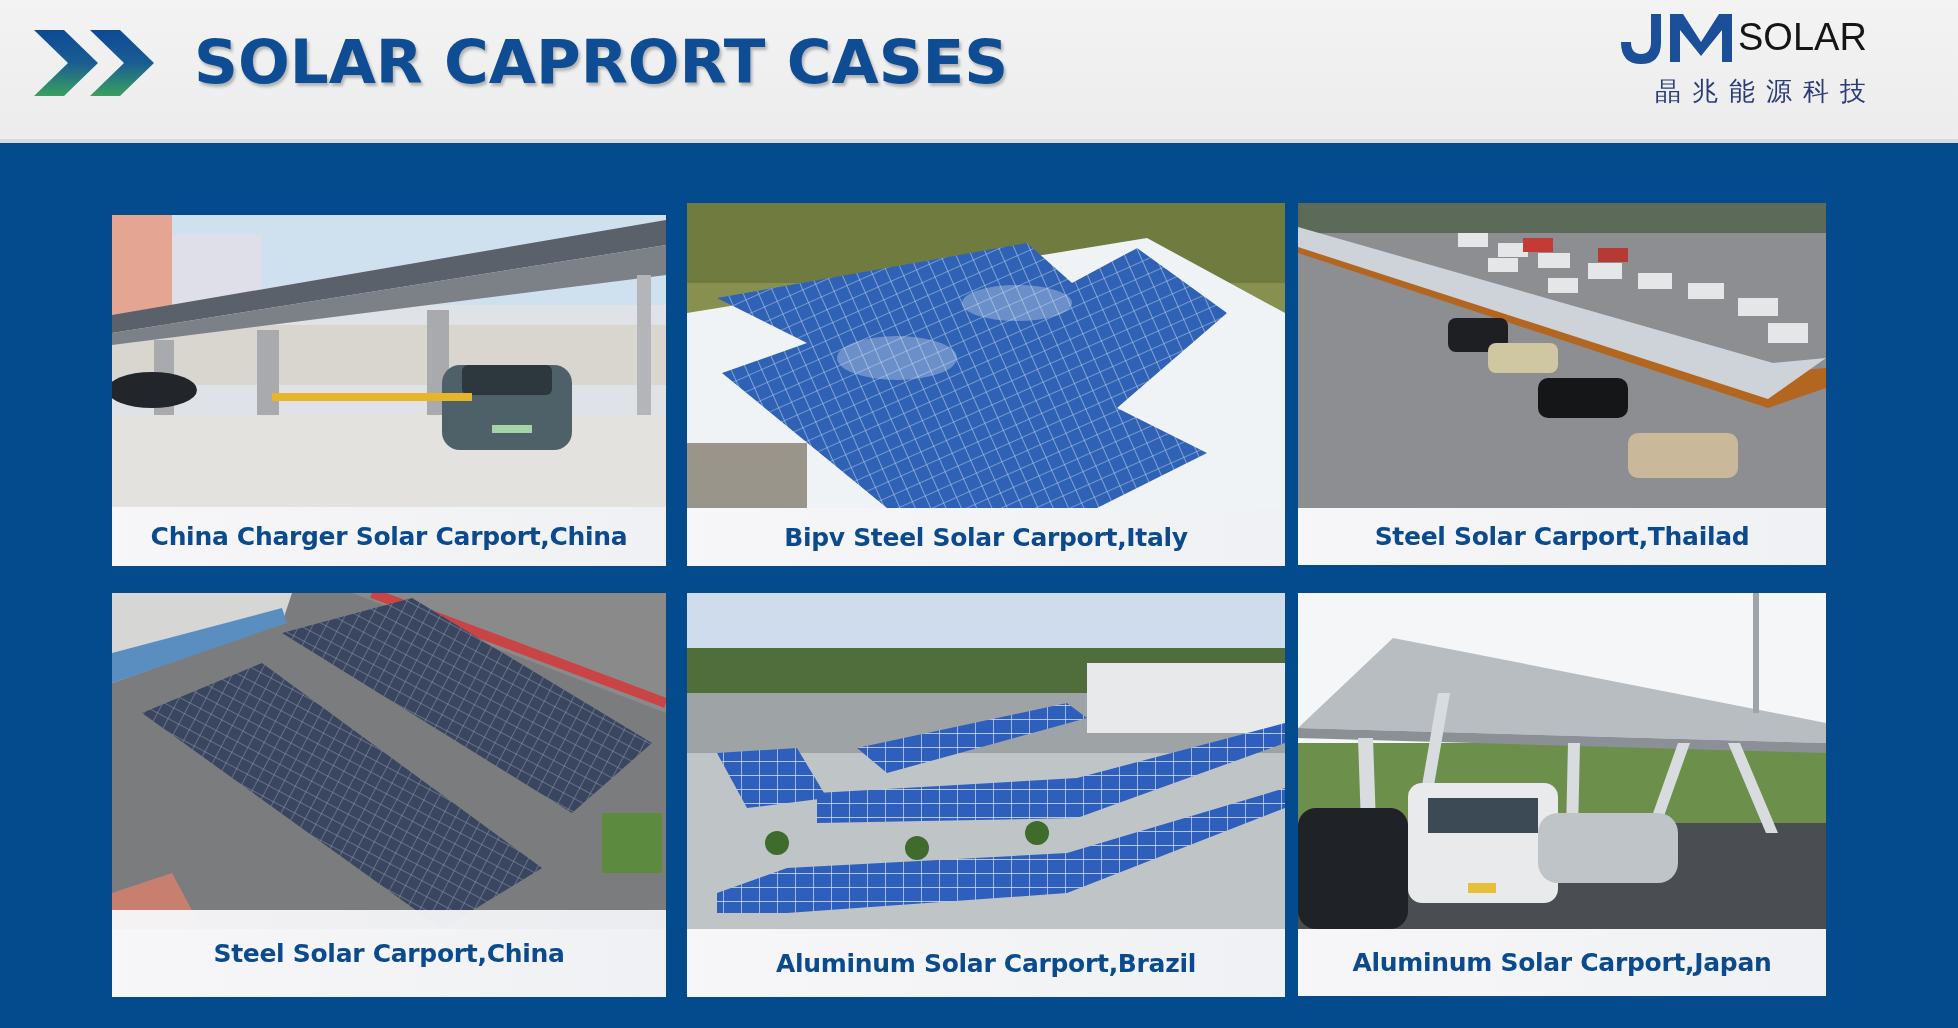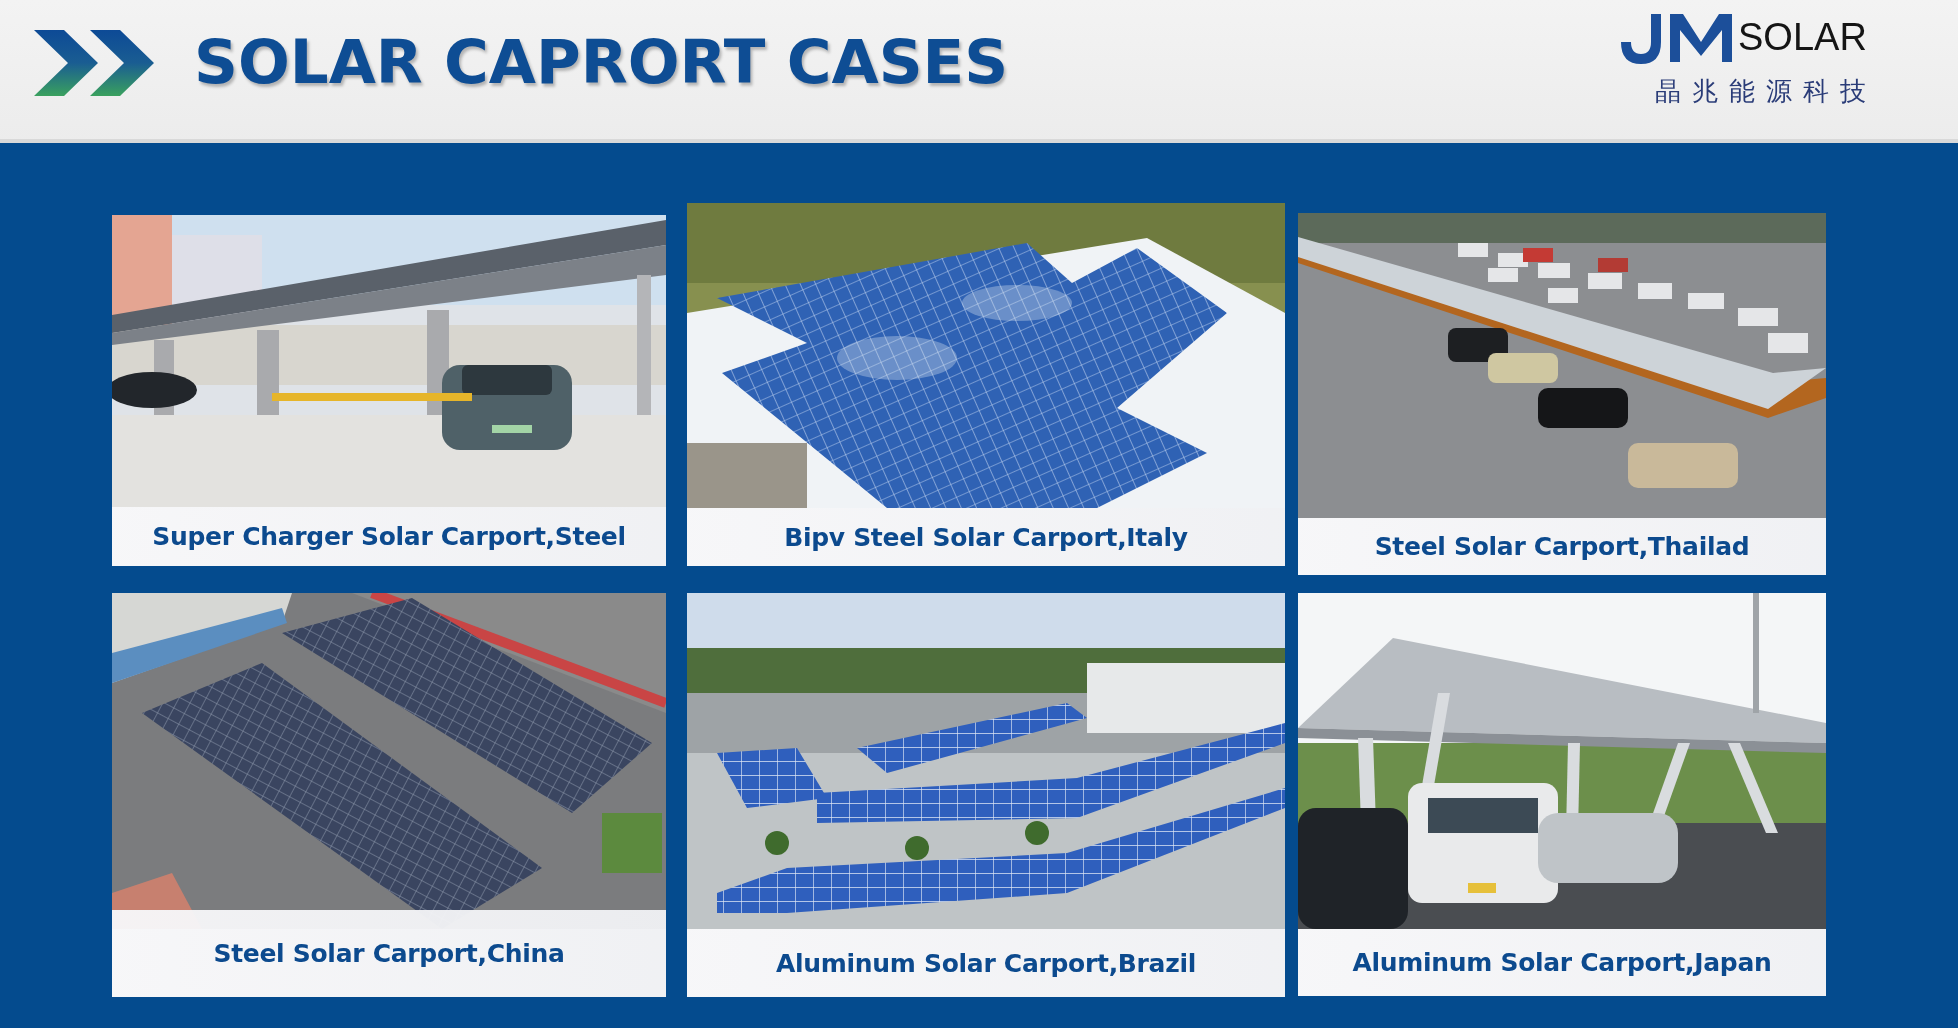--- a/index.html
+++ b/index.html
@@ -99,21 +99,21 @@
       <rect x="315" y="95" width="22" height="120" fill="#a9aaad"></rect>
       <rect x="525" y="60" width="14" height="160" fill="#b4b5b8"></rect>
       <rect x="0" y="200" width="554" height="92" fill="#e3e2df"></rect>
       <ellipse cx="40" cy="175" rx="45" ry="18" fill="#22262b"></ellipse>
       <rect x="330" y="150" width="130" height="85" rx="18" fill="#4f6168"></rect>
       <rect x="350" y="150" width="90" height="30" rx="6" fill="#2d383e"></rect>
       <rect x="380" y="210" width="40" height="8" fill="#a3d4a6"></rect>
       <rect x="160" y="178" width="200" height="8" fill="#e6b52a"></rect>
     </svg>
   </div>
-  <div class="caption" style="height:59px;">Super Charger Solar Carport,Steel</div>
+  <div class="caption" style="height:59px;">China Charger Solar Carport,China</div>
 </div>
 
 <div class="card" style="left:687px; top:203px; width:598px; height:363px;text-align:center;">
   <div class="photo" style="height:305px;">
     <svg width="598" height="305" viewBox="0 0 598 305" preserveAspectRatio="none">
       <defs>
         <pattern id="cells" width="14" height="14" patternUnits="userSpaceOnUse" patternTransform="rotate(-24)">
           <rect width="14" height="14" fill="#2f62b4"></rect>
           <path d="M0,0 L14,0 M0,0 L0,14" stroke="#b7ccec" stroke-width="1.2"></path>
         </pattern>
@@ -123,21 +123,21 @@
       <polygon points="0,110 460,35 598,110 598,305 0,305" fill="#f0f3f6"></polygon>
       <polygon points="30,95 340,40 385,80 450,45 540,110 430,205 520,250 410,305 200,305 35,170 120,140" fill="url(#cells)"></polygon>
       <rect x="0" y="240" width="120" height="65" fill="#9a958a"></rect>
       <ellipse cx="210" cy="155" rx="60" ry="22" fill="#d9e4f2" opacity="0.35"></ellipse>
       <ellipse cx="330" cy="100" rx="55" ry="18" fill="#d9e4f2" opacity="0.35"></ellipse>
     </svg>
   </div>
   <div class="caption" style="height:58px;">Bipv Steel Solar Carport,Italy</div>
 </div>
 
-<div class="card" style="left:1298px; top:203px; width:528px; height:362px;margin-top:10px;">
+<div class="card" style="left:1298px; top:203px; width:528px; height:362px;">
   <div class="photo" style="height:305px;">
     <svg width="528" height="305" viewBox="0 0 528 305" preserveAspectRatio="none">
       <rect width="528" height="305" fill="#8c8e91"></rect>
       <rect width="528" height="30" fill="#5c6a5a"></rect>
       <g fill="#e5e6e8">
         <rect x="160" y="30" width="30" height="14"></rect>
           <rect x="200" y="40" width="30" height="14"></rect>
         <rect x="240" y="50" width="32" height="15"></rect>
           <rect x="290" y="60" width="34" height="16"></rect>
         <rect x="340" y="70" width="34" height="16"></rect>

